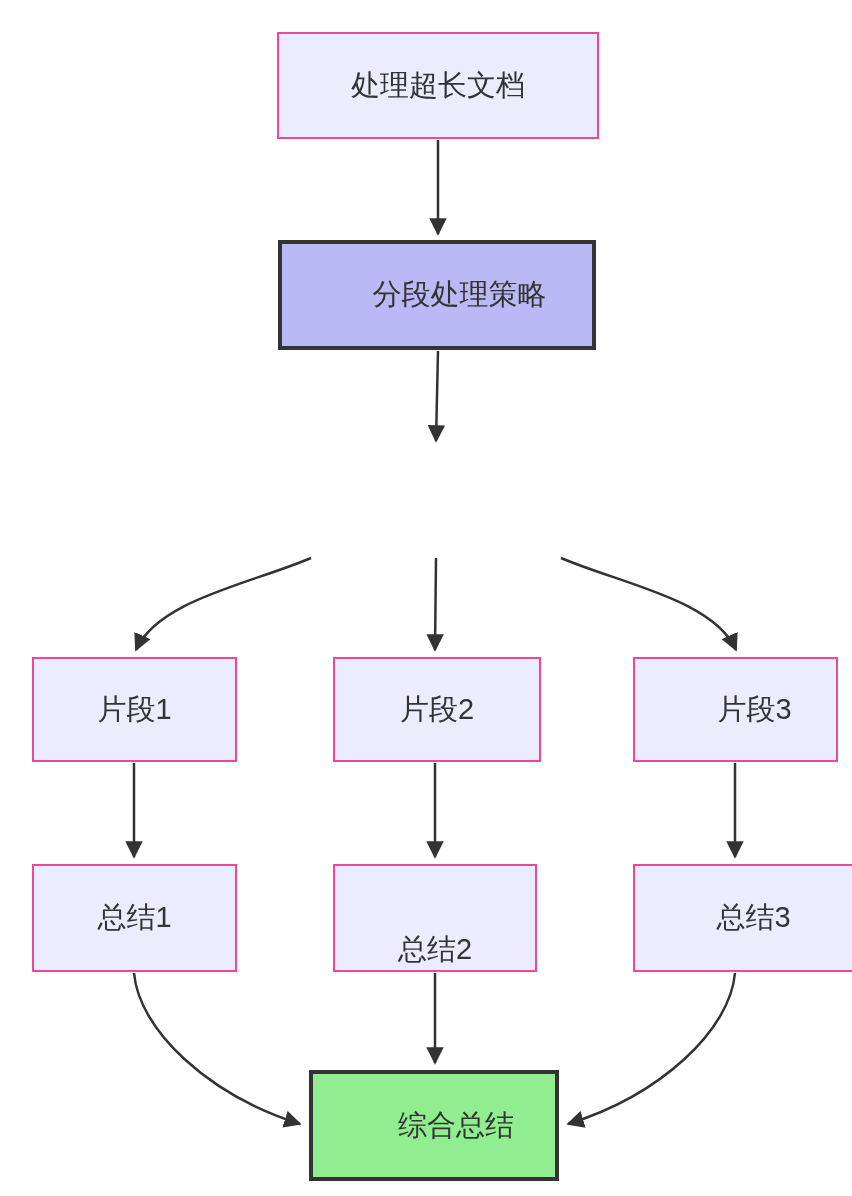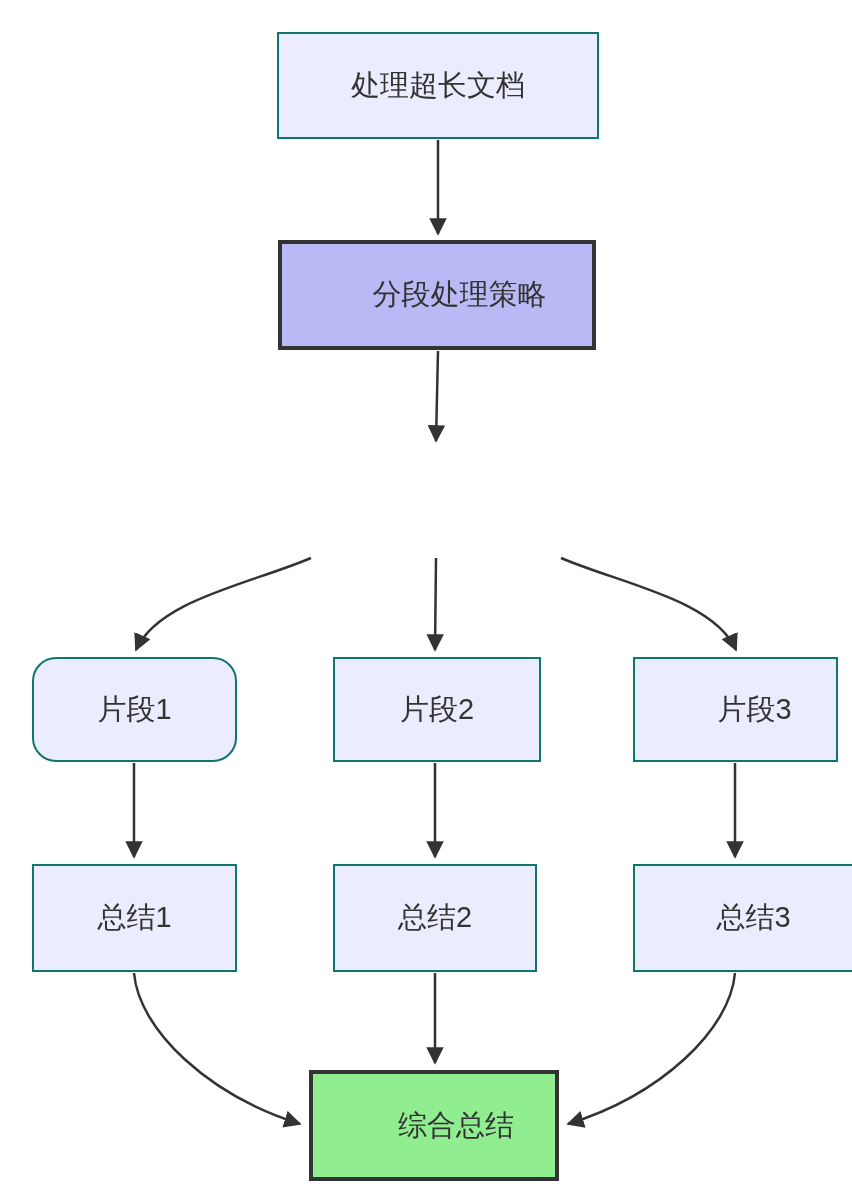--- a/index.html
+++ b/index.html
@@ -18,42 +18,42 @@
   }
   .node {
     position: absolute;
     display: flex;
     align-items: center;
     justify-content: center;
     box-sizing: border-box;
     font-size: 29px;
     color: #333333;
     background: #ECECFF;
-    border: 2px solid #0f766e;
+    border: 2px solid #ec4899;
     text-align: center;
     white-space: nowrap;
     user-select: none;
   }
   .node--emphasis {
     background: #b9b9f5;
     border: 4px solid #333333;
   }
   .node--success {
     background: #90EE90;
     border: 4px solid #333333;
   }
   
   #node-A { left: 277px; top: 32px;  width: 322px; height: 107px; }
   #node-B { left: 278px; top: 240px; width: 318px; height: 110px; padding-left: 45px; }
   #node-C { left: 312px; top: 447px; width: 248px; height: 110px; }
-  #node-D { left: 32px;  top: 657px; width: 205px; height: 105px; border-radius: 24px; }
+  #node-D { left: 32px;  top: 657px; width: 205px; height: 105px; }
   #node-E { left: 333px; top: 657px; width: 208px; height: 105px; }
   #node-F { left: 633px; top: 657px; width: 205px; height: 105px; padding-left: 38px; }
   #node-G { left: 32px;  top: 864px; width: 205px; height: 108px; }
-  #node-H { left: 333px; top: 864px; width: 204px; height: 108px; }
+  #node-H { left: 333px; top: 864px; width: 204px; height: 108px; align-items: flex-end; }
   #node-I { left: 633px; top: 864px; width: 241px; height: 108px; }
   #node-J { left: 309px; top: 1070px; width: 250px; height: 111px; padding-left: 44px; }
 </style>
 </head>
 <body>
 
 <div class="canvas">
 
   <svg class="edges" viewBox="0 0 852 1196" xmlns="http://www.w3.org/2000/svg">
     <defs>

